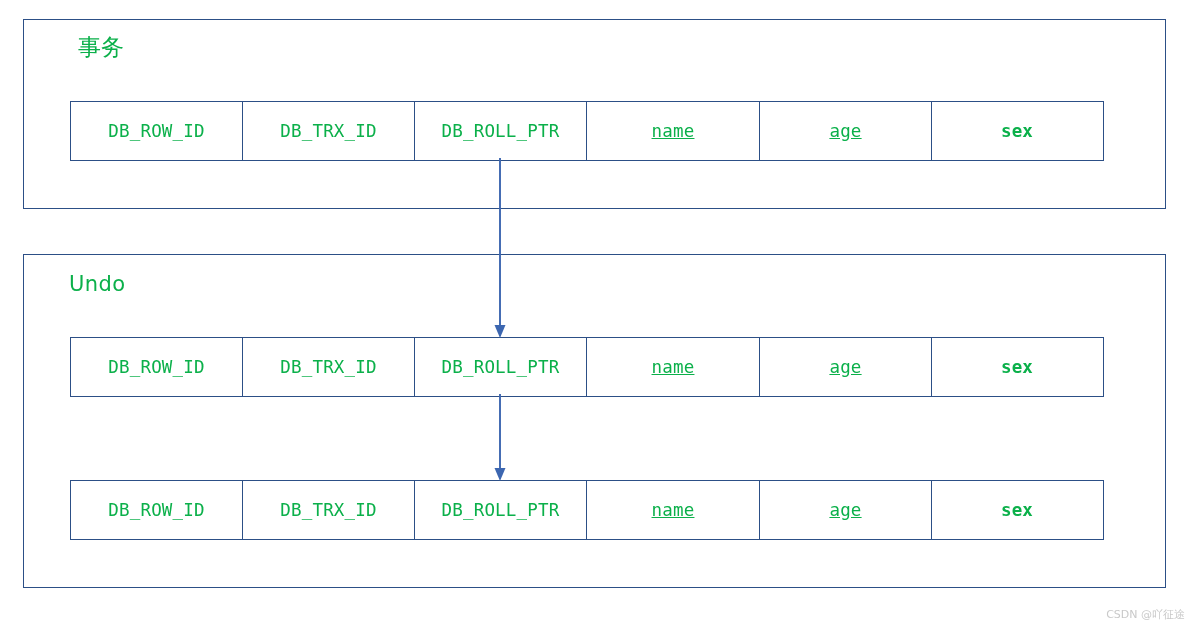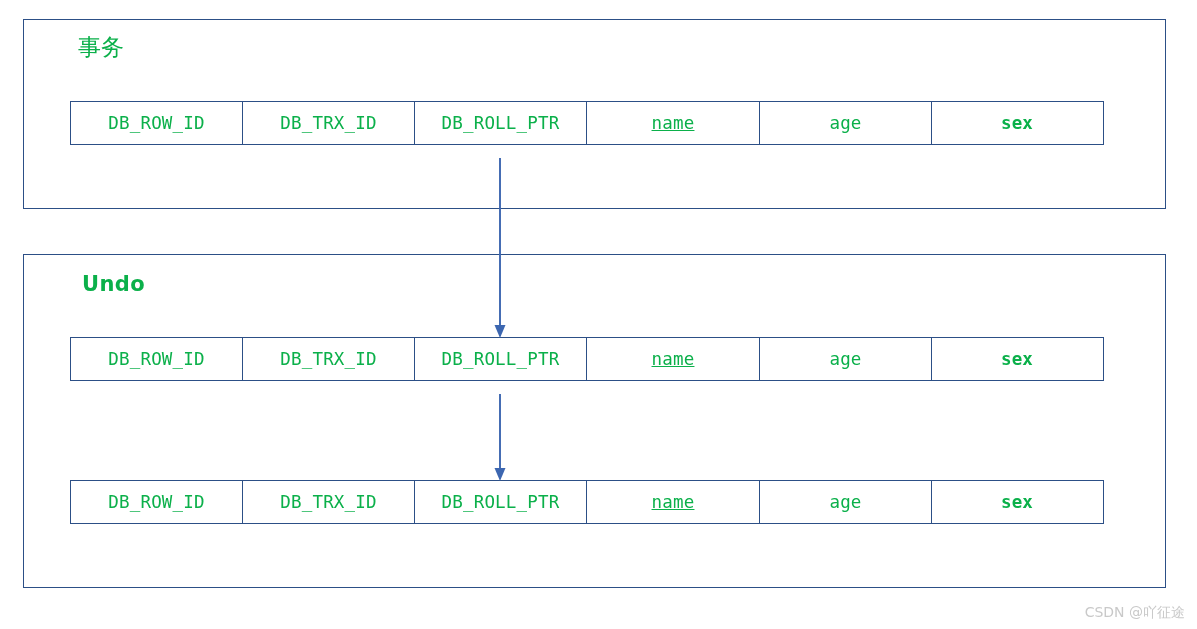--- a/index.html
+++ b/index.html
@@ -45,36 +45,35 @@
     line-height: 1;
   }
   #title-transaction {
     left: 78px;
     top: 36px;
     font-family: "DejaVu Sans", "Liberation Sans", sans-serif;
     font-size: 23px;
     text-align: center;
   }
   #title-undo {
-    left: 82px;
+    left: 69px;
     top: 274px;
     font-family: "DejaVu Sans", "Liberation Sans", sans-serif;
     font-size: 21px;
     letter-spacing: 0.4px;
-    font-weight: bold;
   }
 
   
   .record-table {
     position: absolute;
     display: flex;
     box-sizing: border-box;
     border: 1.6px solid #2c4f86;
     background: #ffffff;
-    height: 44px;
+    height: 60px;
     left: 70px;
     width: 1034px;
   }
   #record-transaction { top: 101px; }
   #record-undo-1      { top: 337px; }
   #record-undo-2      { top: 480px; }
 
   .record-cell {
     box-sizing: border-box;
     display: flex;
@@ -90,21 +89,21 @@
   }
   .record-cell:last-child {
     border-right: none;
     font-weight: bold;
   }
   
   .col-0 { width: 172px; }
   .col-1 { width: 172px; }
   .col-2 { width: 172px; }
   .col-3 { width: 173px; text-decoration: underline; }
-  .col-4 { width: 172px; }
+  .col-4 { width: 172px; text-decoration: underline; }
   .col-5 { width: 170px; }
 
   
   .connector {
     position: absolute;
     overflow: visible;
   }
   #connector-1 { left: 487px; top: 158px; }
   #connector-2 { left: 487px; top: 394px; }
   .connector-line {
@@ -116,21 +115,21 @@
     fill: #3c66b0;
   }
 
   
   #watermark {
     position: absolute;
     right: 12px;
     bottom: 7px;
     color: #c9c9c9;
     font-family: "DejaVu Sans", "Liberation Sans", sans-serif;
-    font-size: 14px;
+    font-size: 11px;
     white-space: nowrap;
     user-select: none;
   }
 </style>
 </head>
 <body>
 
 <div id="canvas">
 
   <div class="group-box" id="group-transaction"></div>

